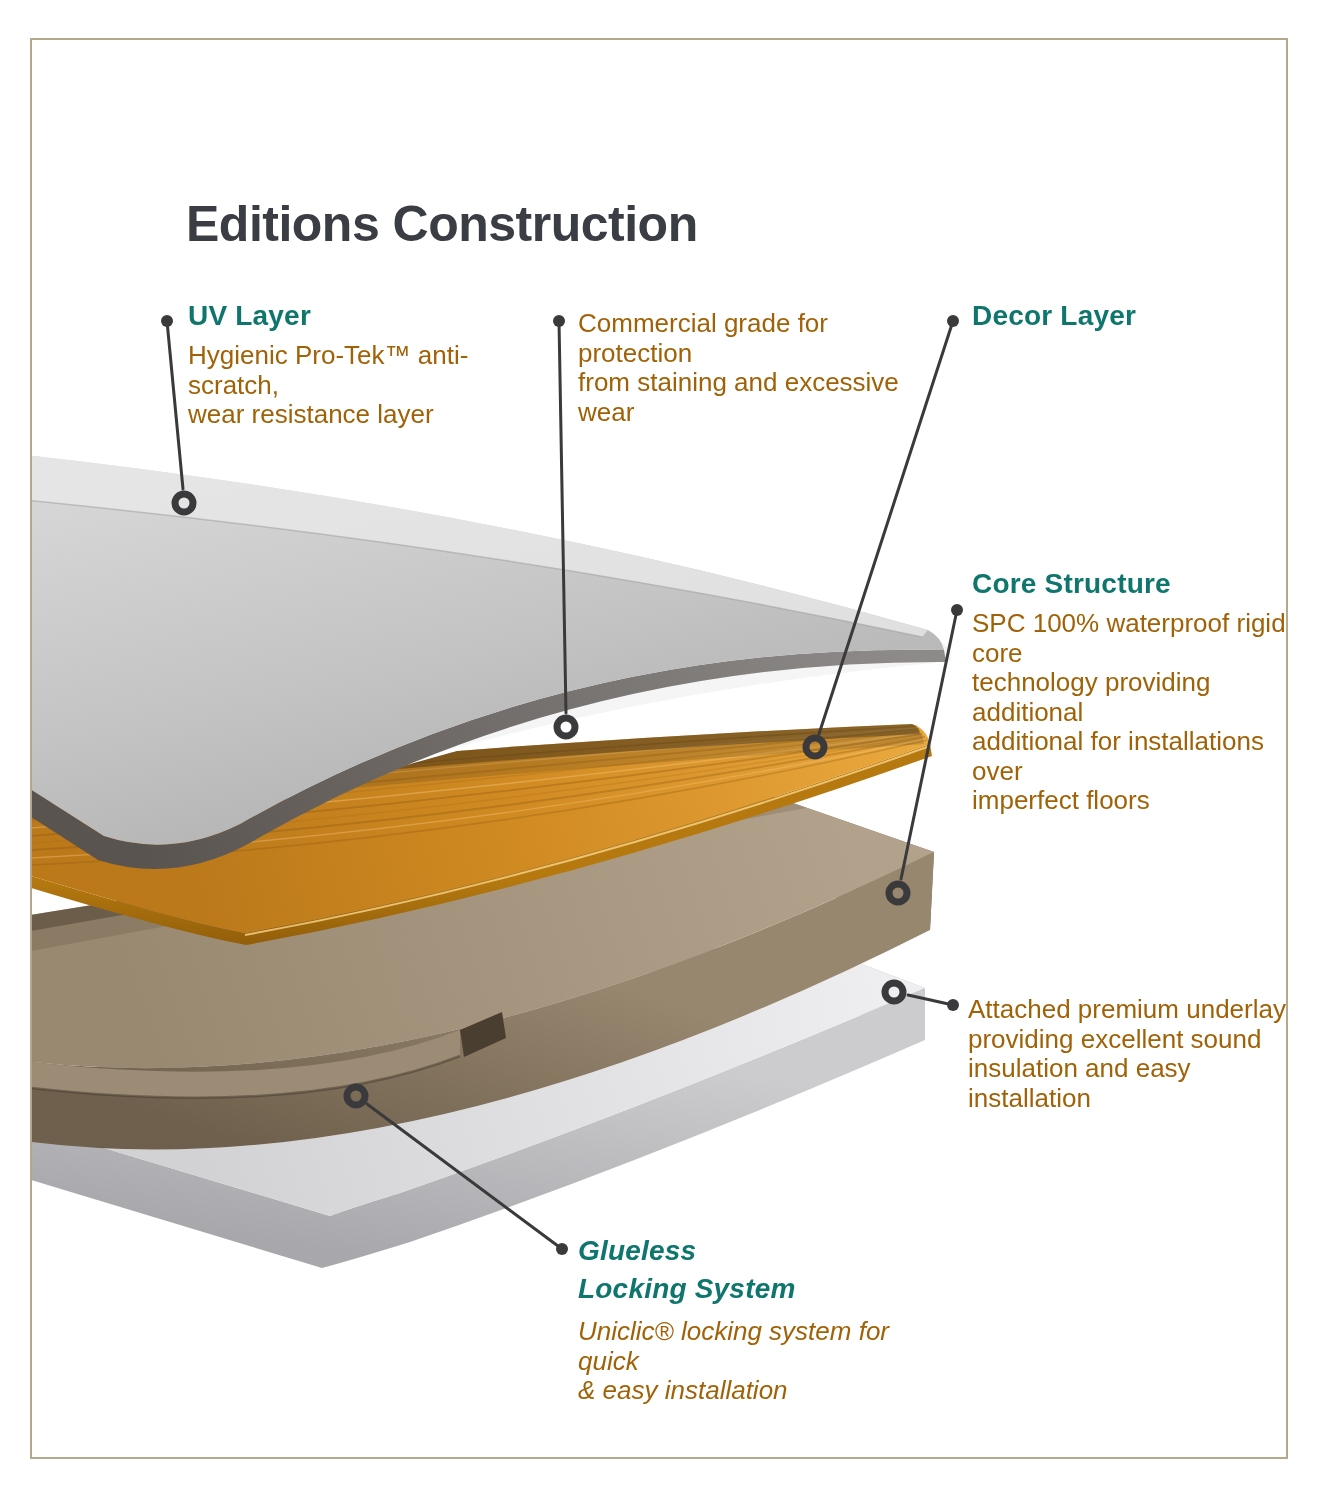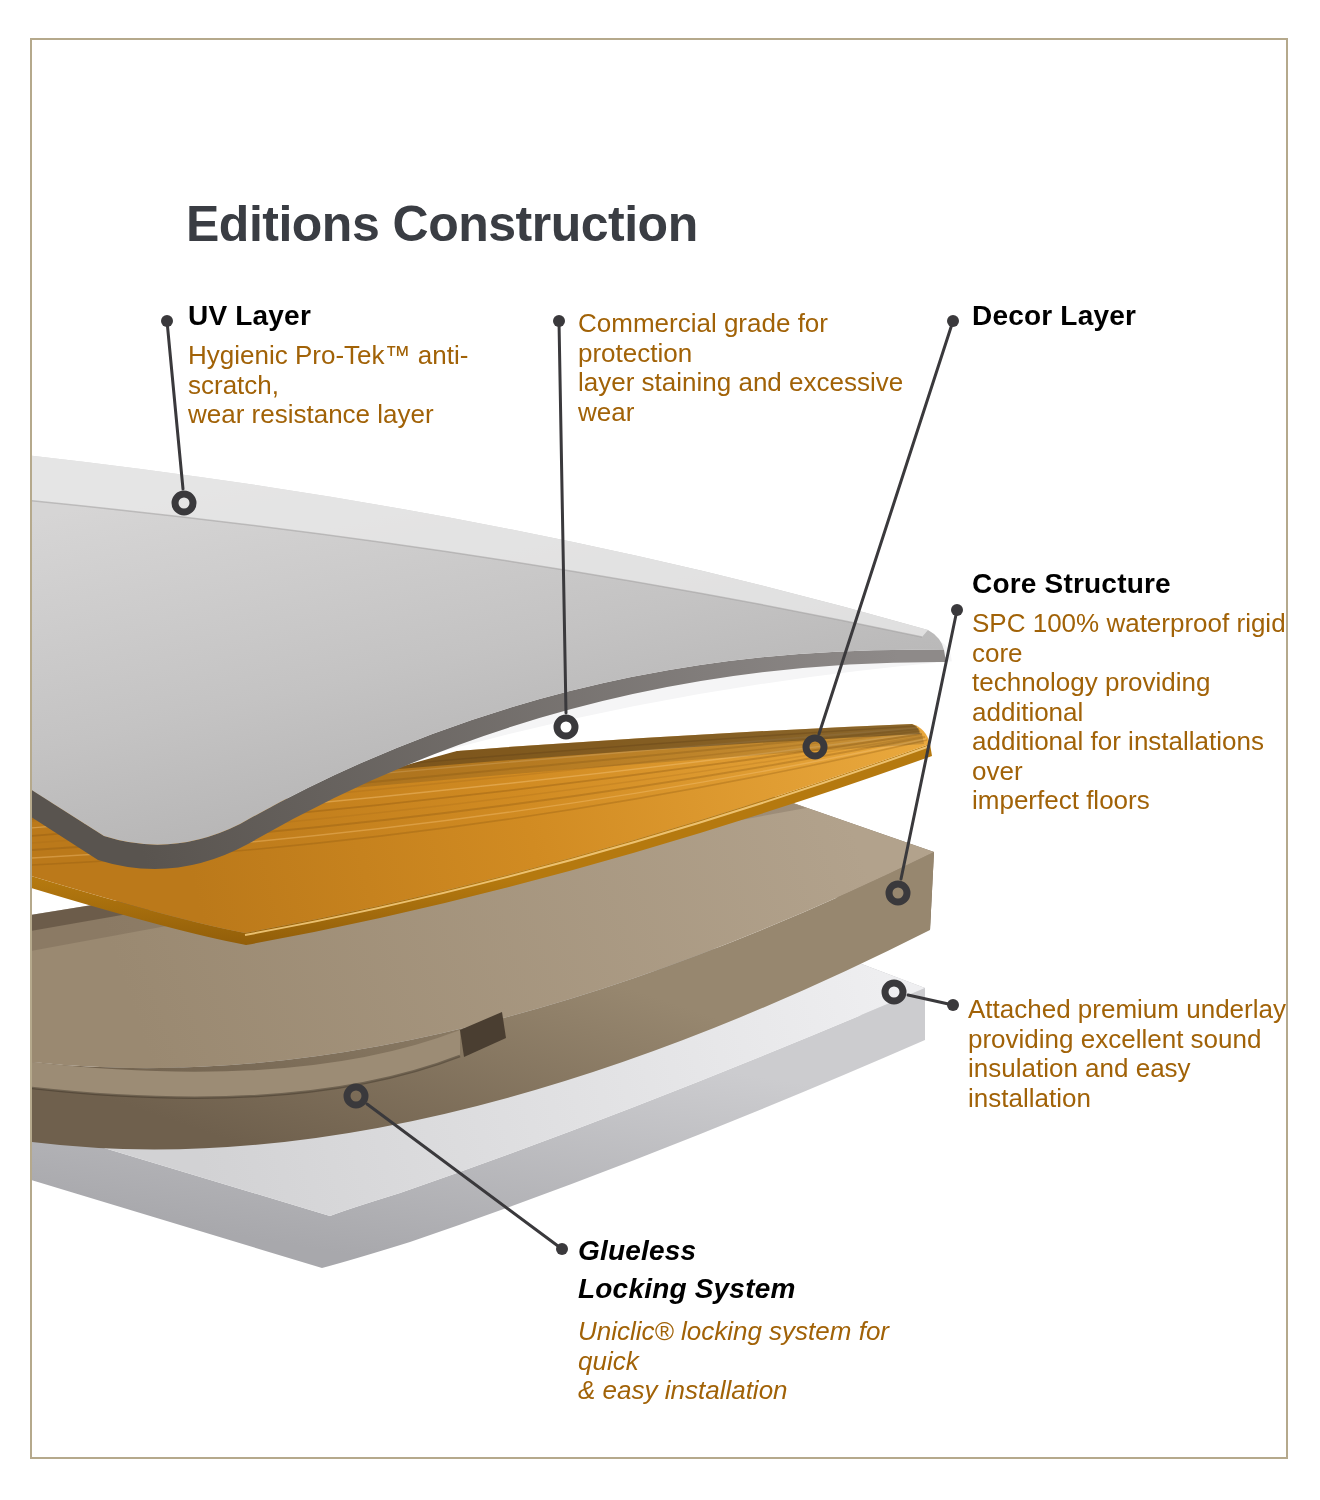--- a/index.html
+++ b/index.html
@@ -4,21 +4,21 @@
 <style>
   html,body{margin:0;padding:0;background:#ffffff;}
   .page{position:relative;width:1320px;height:1500px;background:#ffffff;overflow:hidden;
         font-family:"Liberation Sans",sans-serif;}
   .frame{position:absolute;left:30px;top:38px;width:1258px;height:1421px;
          border:2px solid #b5a98c;box-sizing:border-box;pointer-events:none;}
   .diagram-svg{position:absolute;left:0;top:0;width:1320px;height:1500px;}
   .page-title{position:absolute;left:186px;top:196px;font-size:50px;line-height:56px;
               font-weight:800;letter-spacing:-0.5px;color:#3a3d43;}
   .callout{position:absolute;width:340px;}
-  .c-title{font-size:28px;line-height:32px;font-weight:800;color:#000000;letter-spacing:.2px;}
+  .c-title{font-size:28px;line-height:32px;font-weight:800;color:#0f766e;letter-spacing:.2px;}
   .c-title.two-line{line-height:38px;}
   .c-desc{margin-top:9px;}
   .c-desc div{font-size:26px;line-height:29.5px;color:#a16207;font-weight:400;}
 </style>
 </head>
 <body>
 
 <div class="page">
 
   <div class="frame"></div>
@@ -159,21 +159,21 @@
     <div class="c-title">UV Layer</div>
     <div class="c-desc">
       <div>Hygienic Pro-Tek™ anti-scratch,</div>
       <div>wear resistance layer</div>
     </div>
   </div>
 
   <div class="callout" style="left:578px;top:300px;">
     <div class="c-desc">
       <div>Commercial grade for protection</div>
-      <div>layer staining and excessive wear</div>
+      <div>from staining and excessive wear</div>
     </div>
   </div>
 
   <div class="callout" style="left:972px;top:300px;">
     <div class="c-title">Decor Layer</div>
   </div>
 
   <div class="callout" style="left:972px;top:568px;">
     <div class="c-title">Core Structure</div>
     <div class="c-desc">

